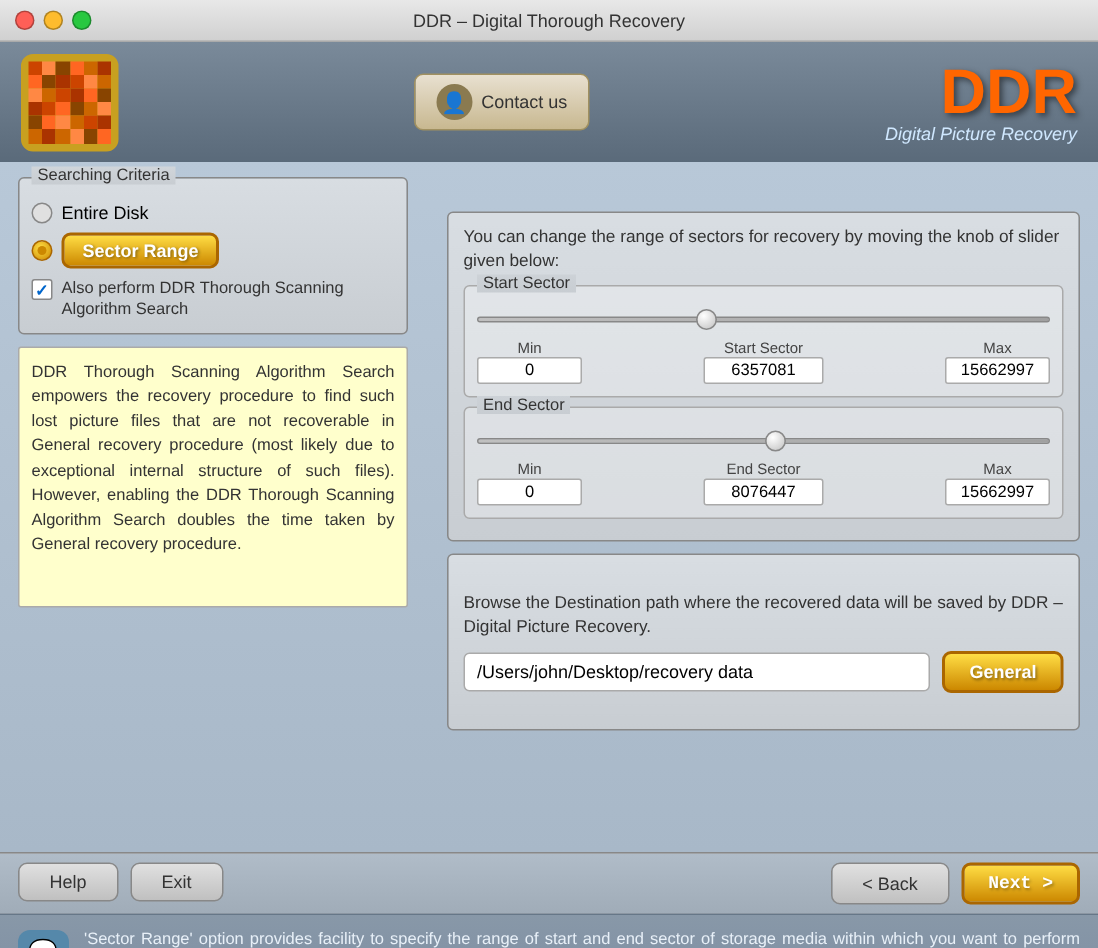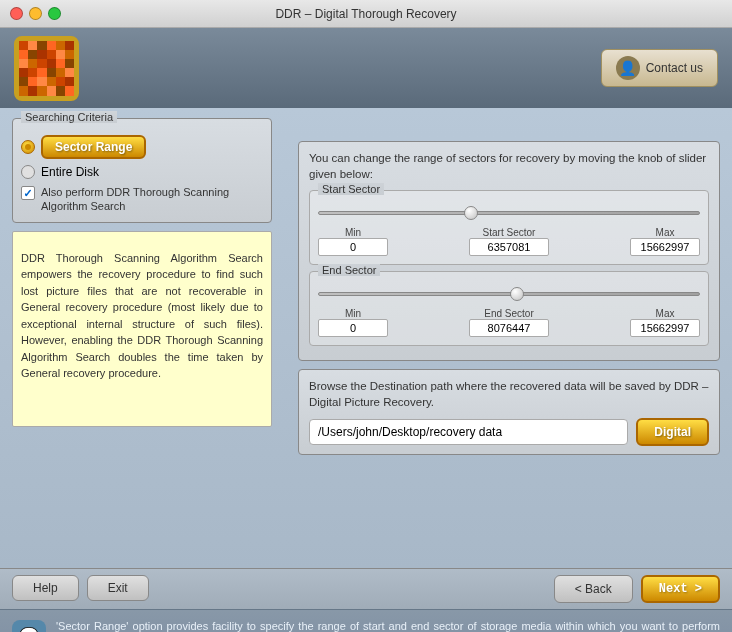--- a/index.html
+++ b/index.html
@@ -205,26 +205,26 @@
     }
     .checkbox-label {
       font-size: 11px;
       color: #333;
       line-height: 1.3;
     }
     .description-box {
       background: #ffffcc;
       border: 1px solid #aaa;
       border-radius: 2px;
-      padding: 18px 8px;
+      padding: 8px 8px;
       font-size: 11px;
       color: #333;
       line-height: 1.5;
       text-align: justify;
-      height: 196px;
+      height: 174px;
       overflow: hidden;
     }
 
     
     .right-panel {
       flex: 1;
       display: flex;
       flex-direction: column;
       gap: 8px;
       margin-top: 23px;
@@ -309,21 +309,21 @@
       width: 70px;
     }
     .slider-val-input.wide {
       width: 80px;
     }
 
     .browse-box {
       background: linear-gradient(to bottom, #d8dde2, #c8cdd2);
       border: 1px solid #888;
       border-radius: 4px;
-      padding: 8px 10px;
+      padding: 24px 10px;
     }
     .browse-text {
       font-size: 11.5px;
       color: #333;
       margin-bottom: 8px;
       line-height: 1.4;
     }
     .browse-row {
       display: flex;
       gap: 8px;
@@ -489,35 +489,39 @@
         <div class="cc3"></div>
         <div class="cc4"></div>
     </div>
   </div>
 
   <div class="contact-us-btn">
     <div class="contact-icon">👤</div>
     <span>Contact us</span>
   </div>
 
+  <div class="brand-text">
+    <div class="brand-ddr">DDR</div>
+    <div class="brand-subtitle">Digital Picture Recovery</div>
+  </div>
 </div>
 
 <div class="main-content">
 
   <div class="left-panel">
     <div class="searching-criteria-box">
       <span class="box-label">Searching Criteria</span>
       <div style="margin-top: 8px;">
         <div class="radio-option">
+          <div class="radio-circle"></div>
+          <span>Entire Disk</span>
+        </div>
+        <div class="radio-option">
           <div class="radio-circle selected"></div>
           <button class="selected-radio-btn">Sector Range</button>
-        </div>
-        <div class="radio-option">
-          <div class="radio-circle"></div>
-          <span>Entire Disk</span>
         </div>
       </div>
       <div class="checkbox-row">
         <div class="checkbox checked"></div>
         <span class="checkbox-label">Also perform DDR Thorough Scanning Algorithm Search</span>
       </div>
     </div>
     <div class="description-box">
       <span>DDR Thorough Scanning Algorithm Search empowers the recovery procedure to find such lost picture files that are not recoverable in General recovery procedure (most likely due to exceptional internal structure of such files). However, enabling the DDR Thorough Scanning Algorithm Search doubles the time taken by General recovery procedure.</span>
     </div>
@@ -570,21 +574,21 @@
             <input class="slider-val-input" type="text" value="15662997" style="">
           </div>
         </div>
       </div>
     </div>
 
     <div class="browse-box">
       <div class="browse-text">Browse the Destination path where the recovered data will be saved by DDR – Digital Picture Recovery.</div>
       <div class="browse-row">
         <input class="browse-path-input" type="text" value="/Users/john/Desktop/recovery data" style="">
-        <button class="browse-btn">Digital</button>
+        <button class="browse-btn">General</button>
       </div>
     </div>
 
   </div>
 </div>
 
 <div class="bottom-bar">
   <div class="bottom-left-btns">
     <button class="gray-btn">Help</button>
     <button class="gray-btn">Exit</button>

